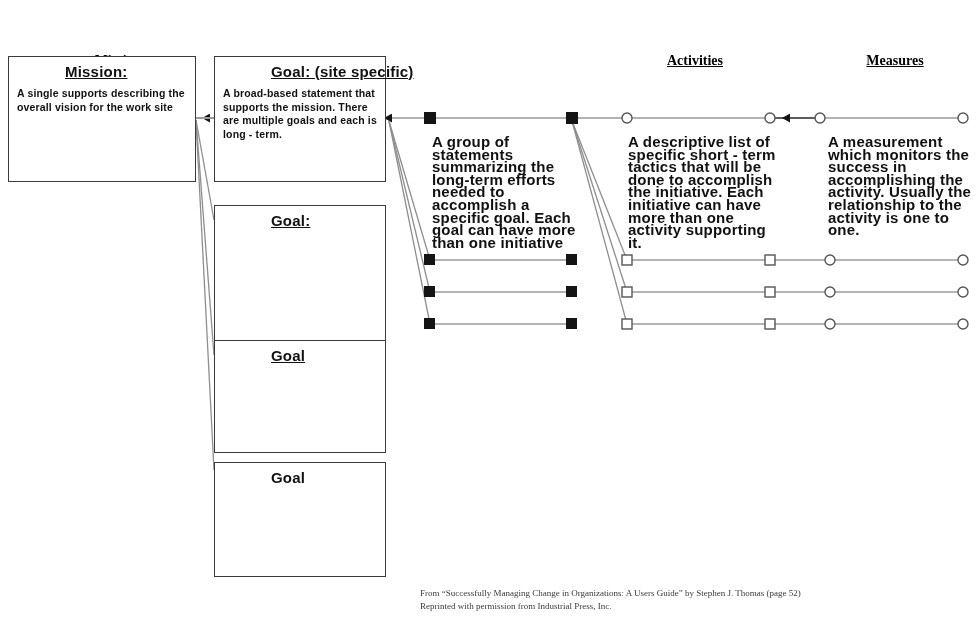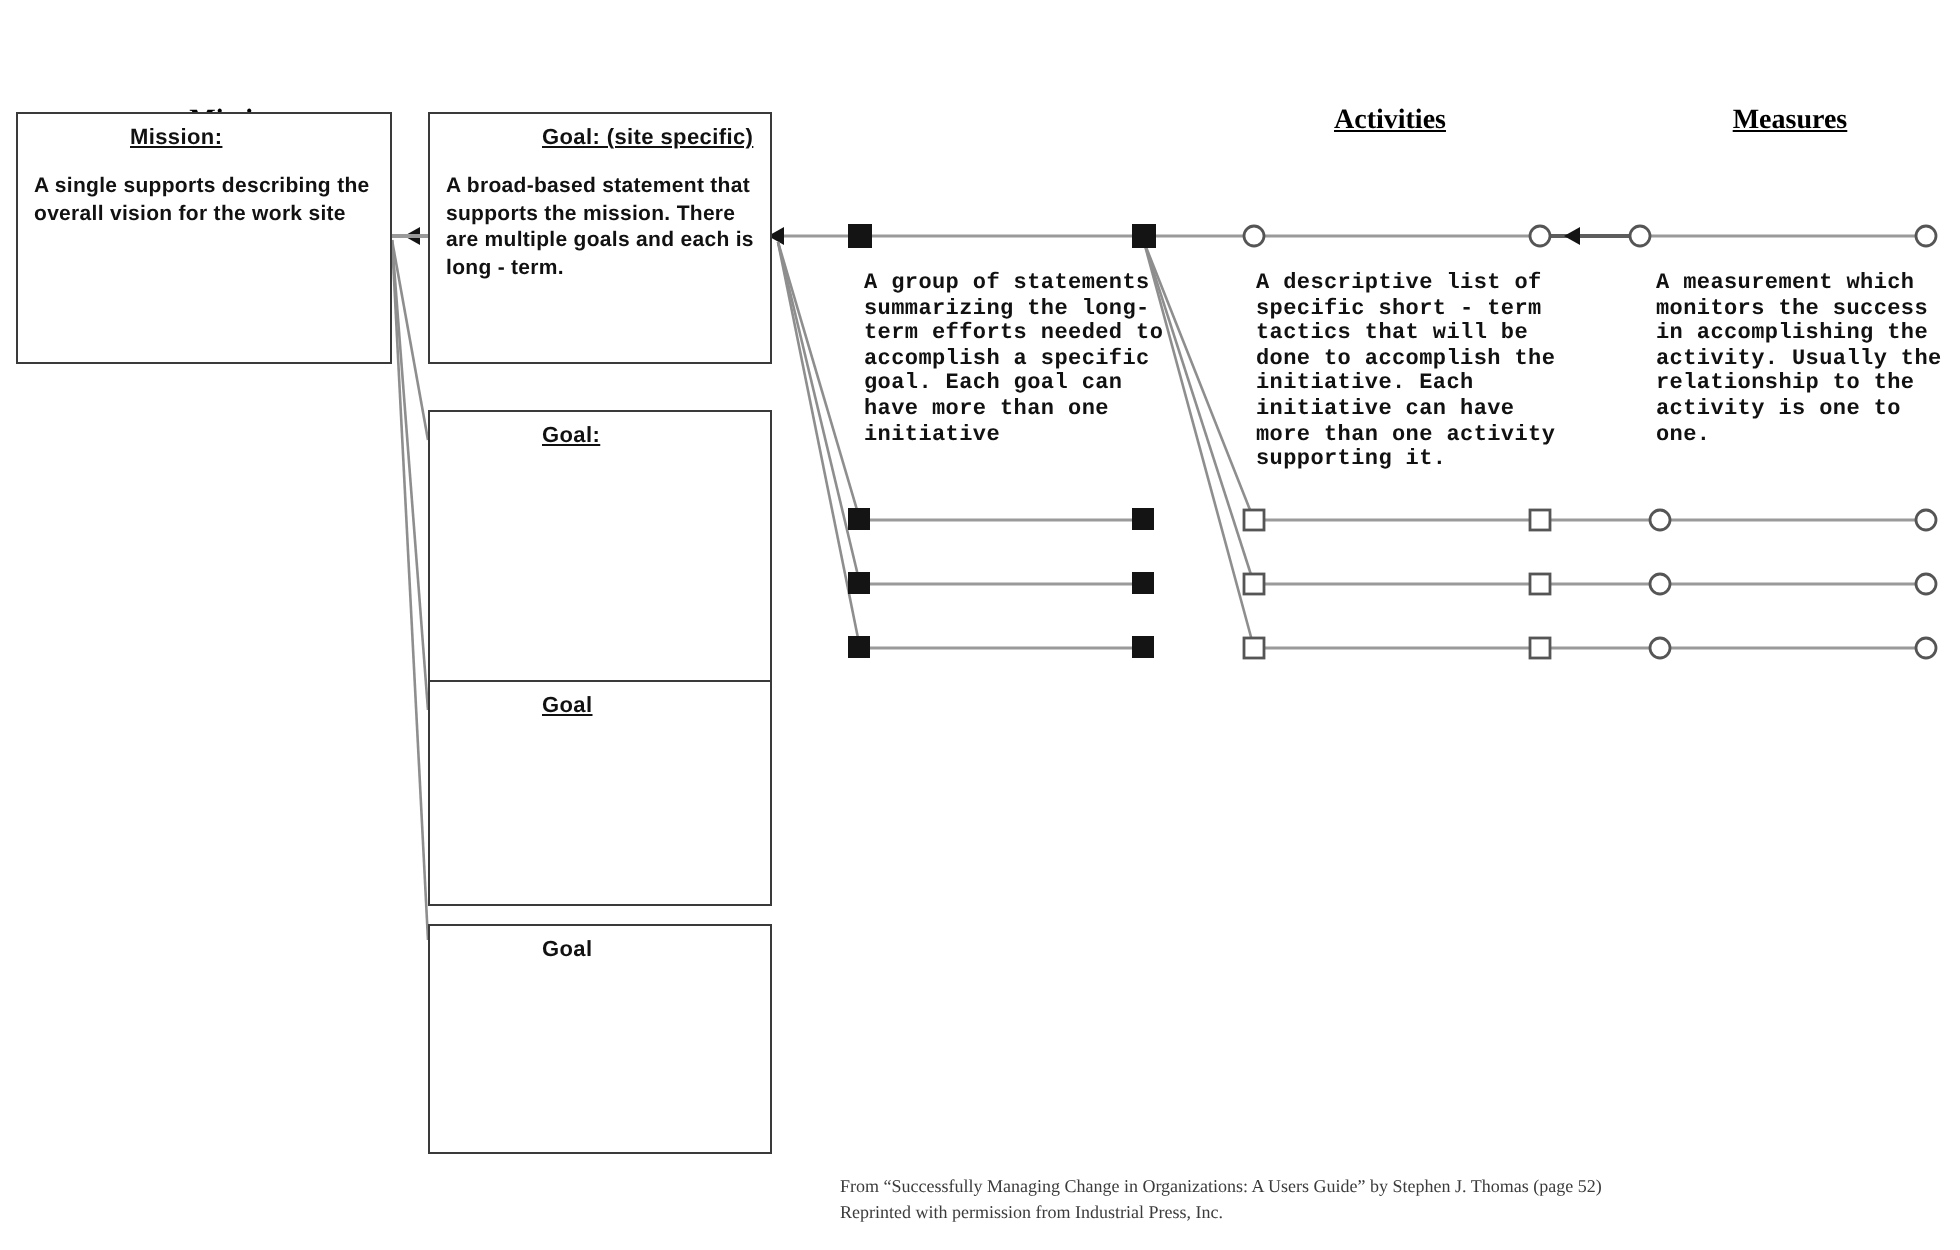--- a/index.html
+++ b/index.html
@@ -49,21 +49,21 @@
   .box {
     position: absolute;
     border: 1.4px solid #3a3a3a;
     background: #ffffff;
     box-sizing: border-box;
   }
   .box-title {
     position: absolute;
     left: 8px;
     top: 6px;
-    font-size: 11px;
+    font-size: 15px;
     font-weight: bold;
     letter-spacing: .2px;
     color: #111;
     white-space: nowrap;
     padding-left: 48px;
   }
   .box-title.underline { text-decoration: underline; }
   .box-body {
     position: absolute;
     left: 8px;
@@ -72,26 +72,25 @@
     font-size: 10.5px;
     font-weight: bold;
     line-height: 13.5px;
     letter-spacing: .15px;
     color: #111;
   }
 
   
   .desc {
     position: absolute;
-    font-size: 11px;
+    font-size: 15px;
     font-weight: bold;
     line-height: 12.6px;
     letter-spacing: .2px;
     color: #111;
-    font-family: Liberation Mono, monospace;
   }
 
   
   .credit {
     position: absolute;
     font-family: "Liberation Serif", serif;
     font-size: 9px;
     color: #3b3b3b;
     white-space: nowrap;
   }

